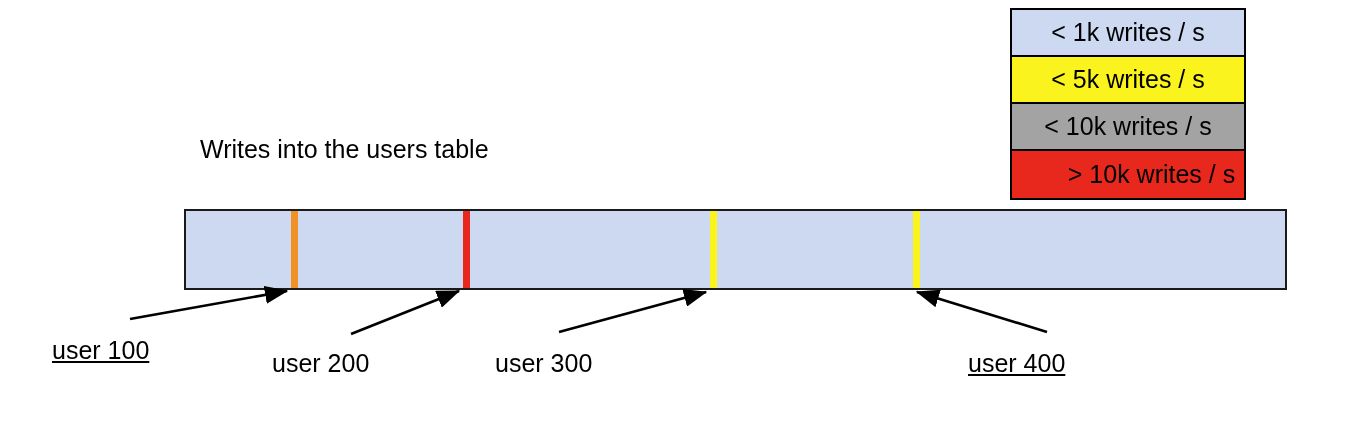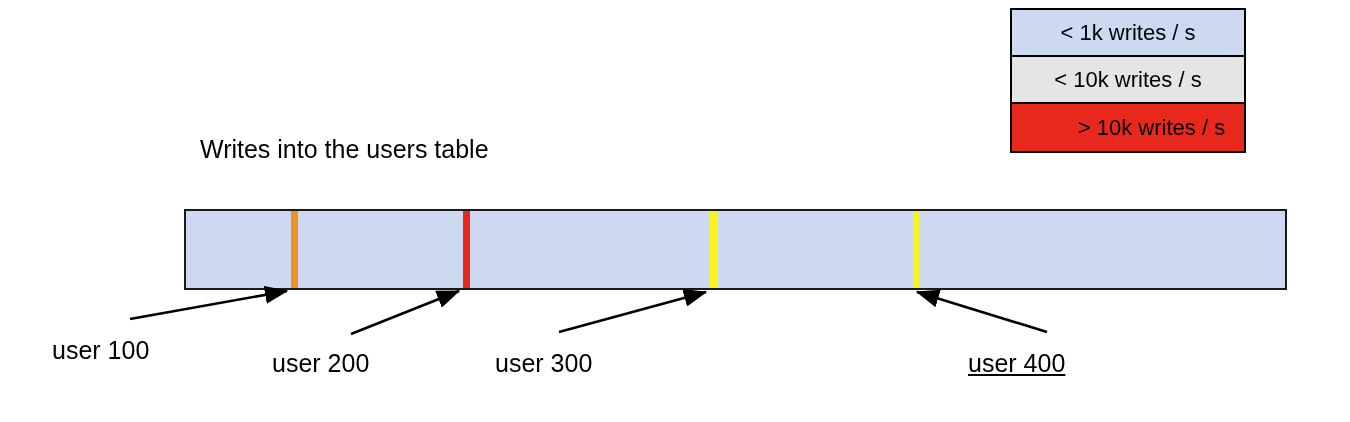--- a/index.html
+++ b/index.html
@@ -25,21 +25,21 @@
     border: 2px solid #000000;
     box-sizing: border-box;
   }
   .legend-row {
     height: 47px;
     box-sizing: border-box;
     display: flex;
     align-items: center;
     justify-content: center;
     border-bottom: 2px solid #000000;
-    font-size: 22px;
+    font-size: 25px;
     line-height: 1;
     letter-spacing: 0px;
     white-space: nowrap;
   }
   .legend-row:last-child { border-bottom: none; }
 
   
   #chart-title {
     position: absolute;
     left: 200px;
@@ -85,21 +85,24 @@
     white-space: nowrap;
   }
 </style>
 </head>
 <body>
 
 <div id="legend">
   <div class="legend-row" style="background: rgb(204, 217, 240);">
     <span>&lt; 1k writes / s</span>
   </div>
-  <div class="legend-row" style="background: #e5e5e5;">
+  <div class="legend-row" style="background: rgb(251, 243, 30);">
+    <span>&lt; 5k writes / s</span>
+  </div>
+  <div class="legend-row" style="background: #a3a3a3;">
     <span>&lt; 10k writes / s</span>
   </div>
   <div class="legend-row" style="background: rgb(232, 40, 28); padding-left: 47px;">
     <span>&gt; 10k writes / s</span>
   </div>
 </div>
 
 <div id="chart-title">Writes into the users table</div>
 
 <div id="bar" style="background: rgb(204, 217, 240);">
@@ -114,16 +117,16 @@
     <marker id="arrowhead" markerWidth="9" markerHeight="7" refX="8.5" refY="3.5" orient="auto" markerUnits="strokeWidth">
       <polygon points="0 0, 9 3.5, 0 7" fill="#000000"></polygon>
     </marker>
   </defs>
   <line x1="130" y1="319" x2="287" y2="291" stroke="#000000" stroke-width="2.6" marker-end="url(#arrowhead)"></line>
   <line x1="351" y1="334" x2="459" y2="291" stroke="#000000" stroke-width="2.6" marker-end="url(#arrowhead)"></line>
   <line x1="559" y1="332" x2="706" y2="292" stroke="#000000" stroke-width="2.6" marker-end="url(#arrowhead)"></line>
   <line x1="1047" y1="332" x2="917" y2="292" stroke="#000000" stroke-width="2.6" marker-end="url(#arrowhead)"></line>
 </svg>
 
-<div class="pointer-label" style="left:52px; top:338px;">user 100</div>
+<div class="pointer-label" style="left:52px; top:338px;text-decoration:underline;">user 100</div>
 <div class="pointer-label" style="left:272px; top:351px;text-align:center;">user 200</div>
 <div class="pointer-label" style="left:495px; top:351px;">user 300</div>
 <div class="pointer-label" style="left:968px; top:351px;text-decoration:underline;">user 400</div>
 
 </body></html>

